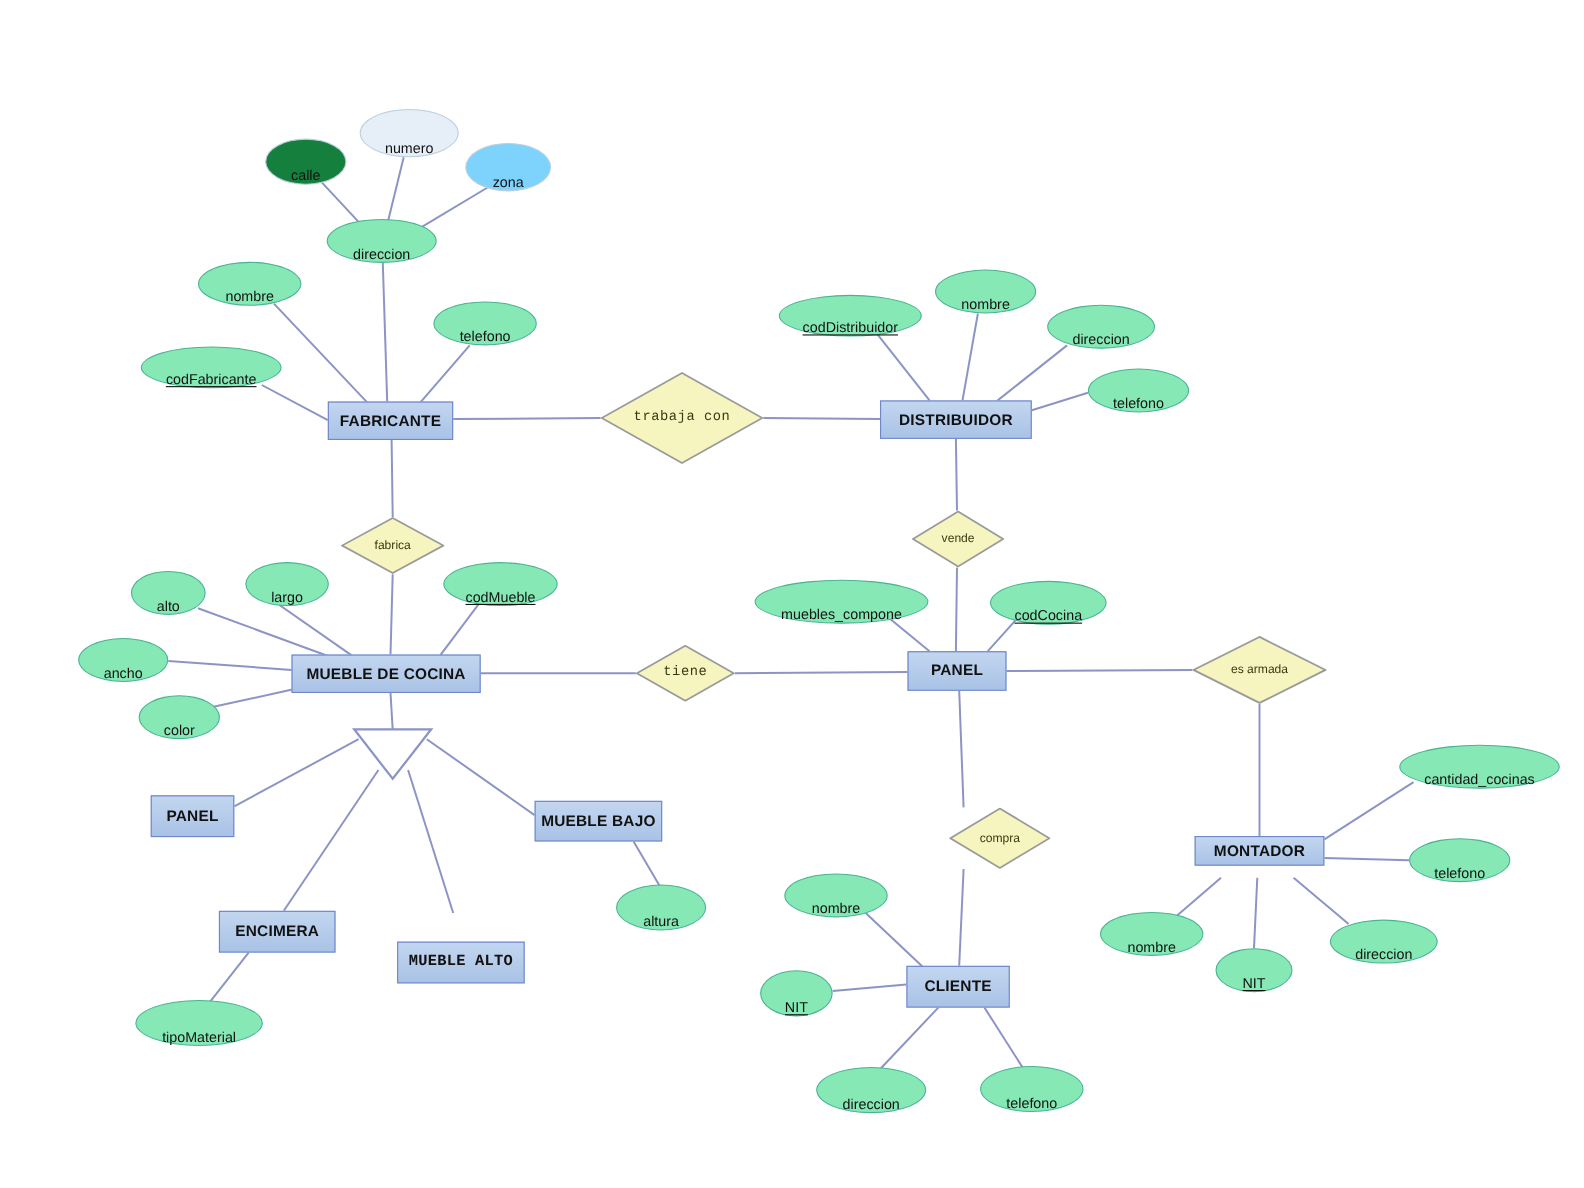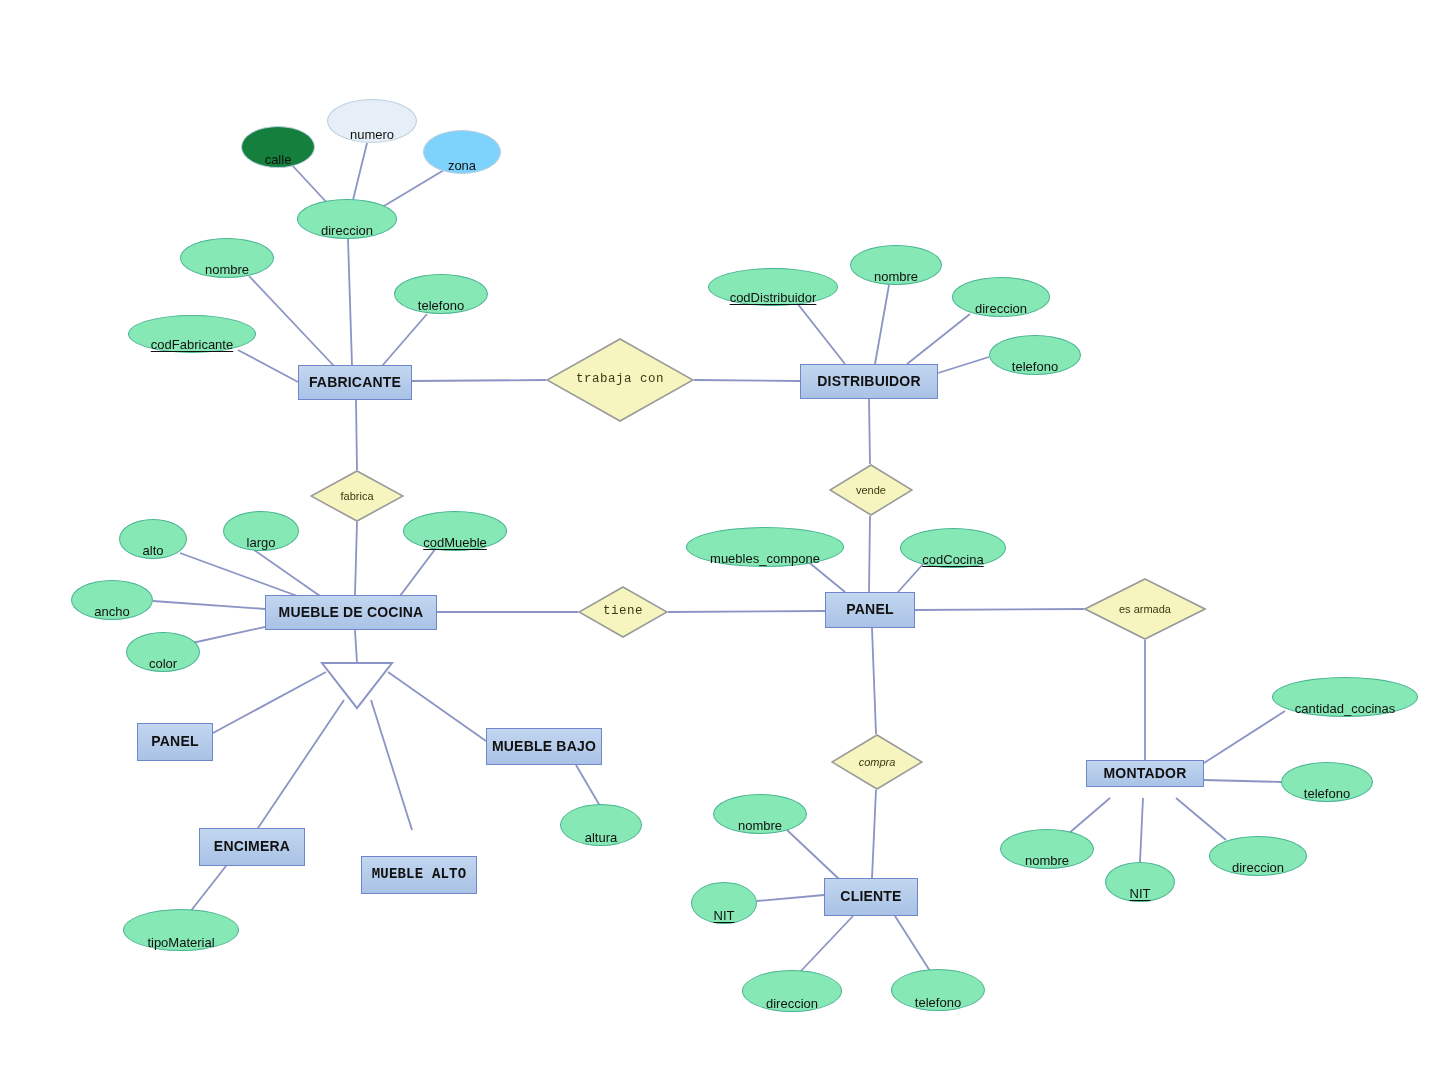--- a/index.html
+++ b/index.html
@@ -292,19 +292,19 @@
         <polygon points="45,1 89,26 45,51 1,26" fill="#f7f5bf" stroke="#9a9a9a" stroke-width="1.6"></polygon>
       </svg>
       <span class="rel-label">tiene</span>
     </div>
     <div class="node rel" style="left: 1084px; top: 578px; width: 122px; height: 62px;">
       <svg class="dia" viewBox="0 0 122 62" preserveAspectRatio="none">
         <polygon points="61,1 121,31 61,61 1,31" fill="#f7f5bf" stroke="#9a9a9a" stroke-width="1.6"></polygon>
       </svg>
       <span class="rel-label">es armada</span>
     </div>
-    <div class="node rel" style="left: 831px; top: 734px; width: 92px; height: 56px; font-style: italic;">
+    <div class="node rel" style="left: 863px; top: 734px; width: 92px; height: 56px;">
       <svg class="dia" viewBox="0 0 92 56" preserveAspectRatio="none">
         <polygon points="46,1 91,28 46,55 1,28" fill="#f7f5bf" stroke="#9a9a9a" stroke-width="1.6"></polygon>
       </svg>
       <span class="rel-label">compra</span>
     </div>
   </div>
 
 </body></html>

